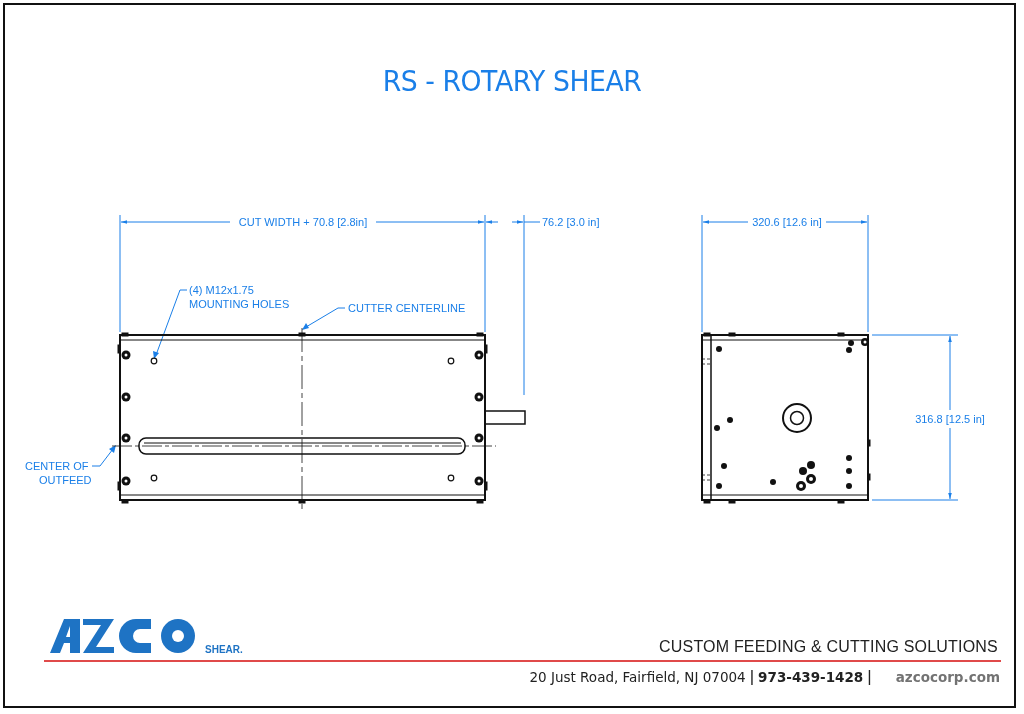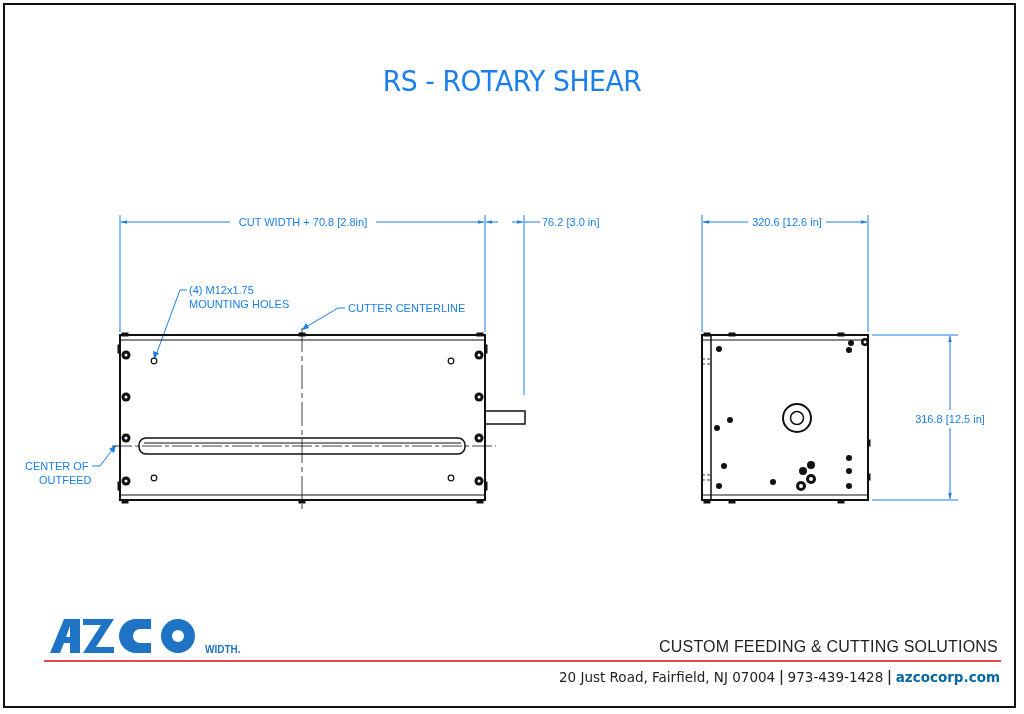--- a/index.html
+++ b/index.html
@@ -6,23 +6,23 @@
   body { width: 1024px; height: 714px; position: relative; overflow: hidden; font-family: "Liberation Sans", sans-serif; }
   .sheet { position: absolute; left: 3px; top: 3px; width: 1013px; height: 705px; border: 2px solid #111; box-sizing: border-box; background: #fff; }
   .title { position: absolute; left: 0; width: 1024px; top: 64px; text-align: center; font-family: "DejaVu Sans", sans-serif; font-size: 29px; color: #1a7fe8; letter-spacing: -0.5px; transform: scaleX(0.92); }
   svg.drawing { position: absolute; left: 0; top: 0; }
   .dim { font-family: "Liberation Sans", sans-serif; font-size: 11px; fill: #1a7fe8; }
   .logo { position: absolute; left: 50px; top: 617px; }
   .corp { position: absolute; left: 205px; top: 644px; font-family: "Liberation Sans", sans-serif; font-weight: bold; font-size: 10px; color: #1e73c4; }
   .redline { position: absolute; left: 44px; top: 660px; width: 957px; height: 2px; background: #e04a4a; }
   .tagline { position: absolute; right: 26px; top: 638px; font-family: "Liberation Sans", sans-serif; font-size: 16px; color: #222; letter-spacing: 0.2px; text-align: center; }
   .address { position: absolute; right: 24px; top: 667px; font-family: "DejaVu Sans", sans-serif; font-size: 13.5px; color: #222; white-space: nowrap; }
-  .address .phone { font-weight: normal; }
+  .address .phone { font-weight: bold; }
   .address .sep { font-family: "Liberation Sans", sans-serif; font-size: 17px; margin: 0 4px; }
-  .address .web { color: #0369a1; font-weight: bold; }
+  .address .web { color: #737373; font-weight: bold; margin-left: 20px; }
 </style>
 </head>
 <body>
 
 <div class="sheet"></div>
 
 <div class="title">RS - ROTARY SHEAR</div>
 
 <svg class="drawing" width="1024" height="714" viewBox="0 0 1024 714">
   <defs>
@@ -199,19 +199,19 @@
     <path d="M0,36 L14,2 L30,2 L30,36 L20,36 L20,26 L14,26 L10,36 z M16,20 L20,20 L20,9 z"></path>
 
     <path d="M33,2 L64,2 L46,30 L64,30 L64,36 L33,36 L51,8 L33,8 z"></path>
 
     <path d="M101,2 L86,2 A17,17 0 0 0 86,36 L101,36 L101,26 L90,26 A7,7 0 0 1 90,12 L101,12 z"></path>
 
     <circle cx="128" cy="19" r="17"></circle>
   </g>
   <circle cx="128" cy="19" r="6" fill="#fff"></circle>
 </svg>
-<div class="corp">WIDTH.</div>
+<div class="corp">SHEAR.</div>
 
 <div class="tagline">CUSTOM FEEDING &amp; CUTTING SOLUTIONS</div>
 <div class="redline"></div>
 <div class="address">
   <span>20 Just Road, Fairfield, NJ 07004</span><span class="sep">|</span><span class="phone">973-439-1428</span><span class="sep">|</span><span class="web">azcocorp.com</span>
 </div>
 
 </body></html>

